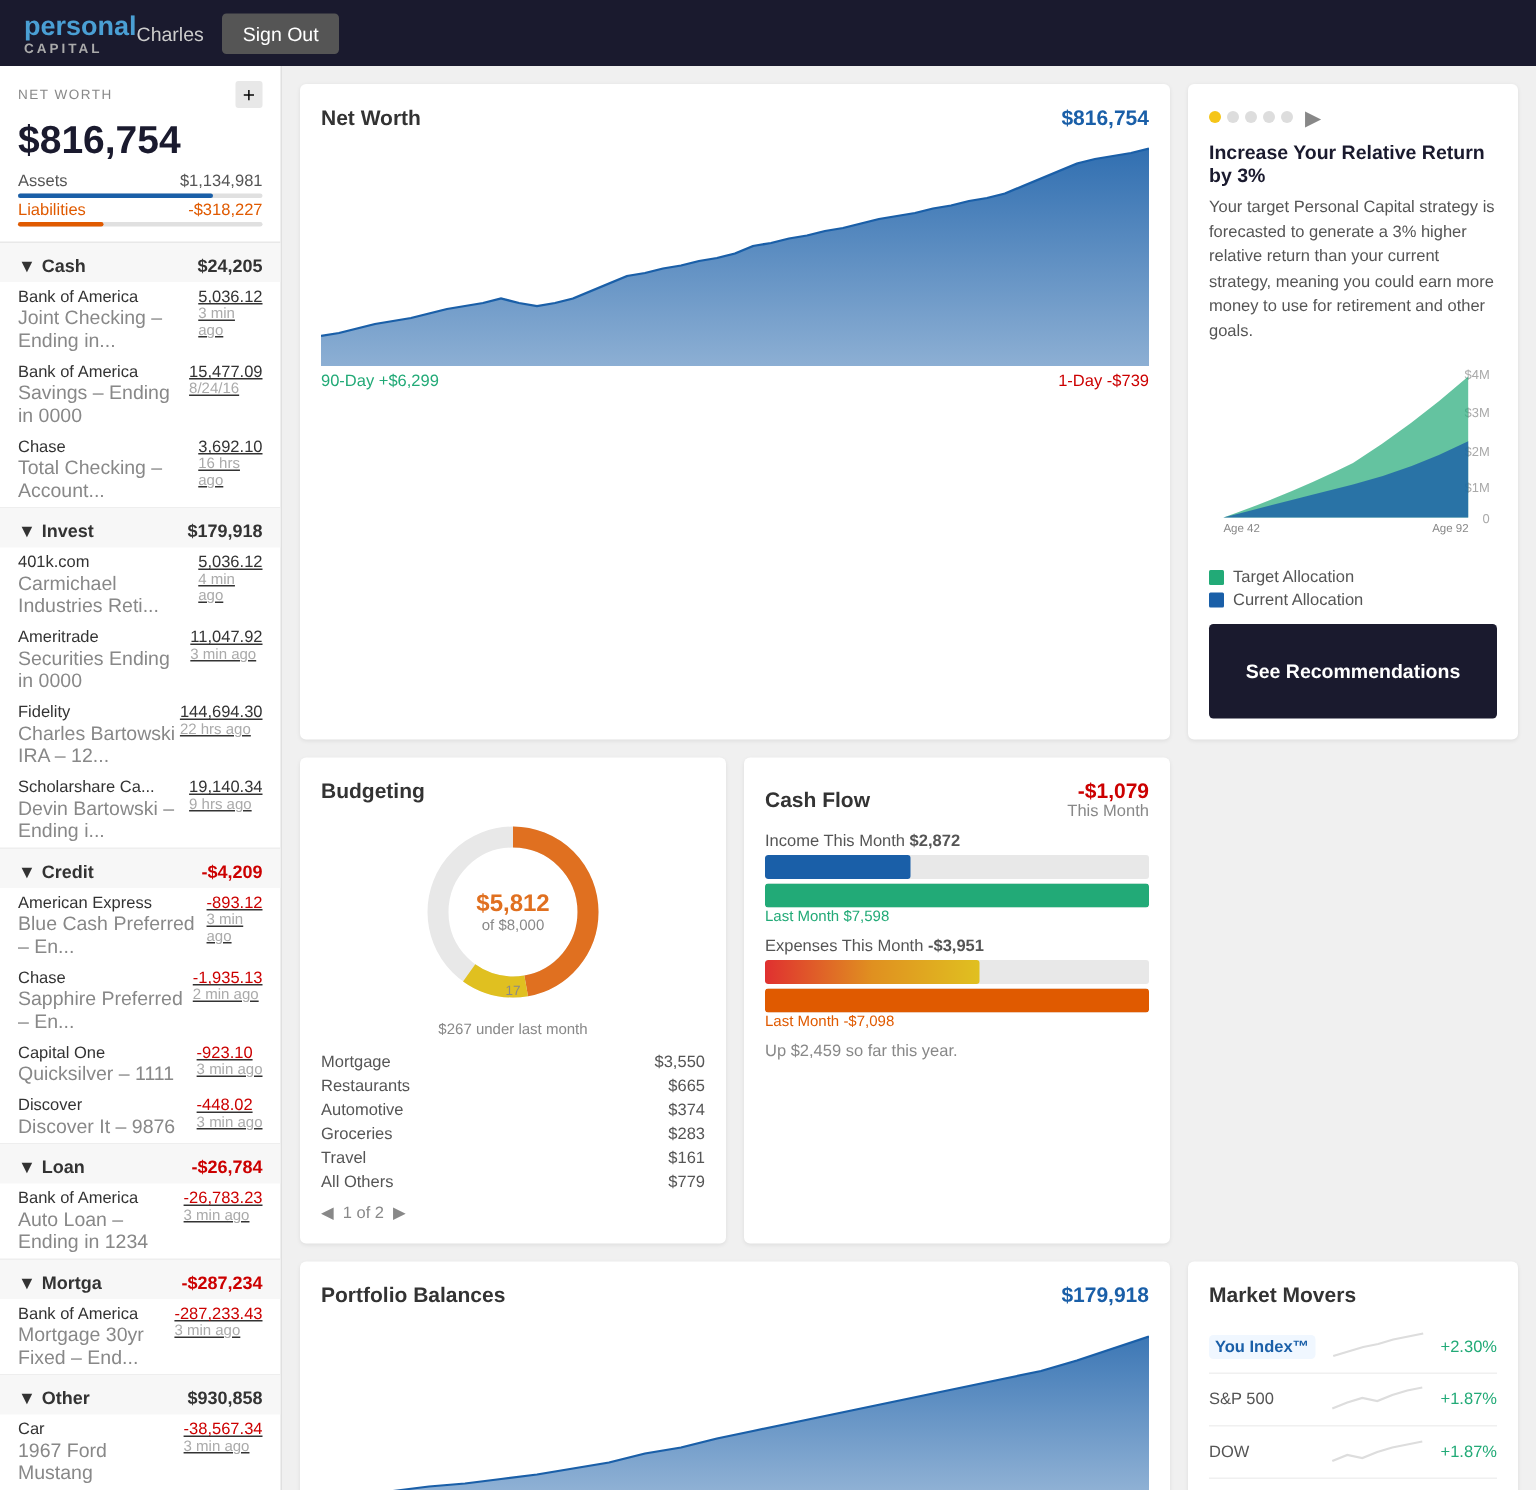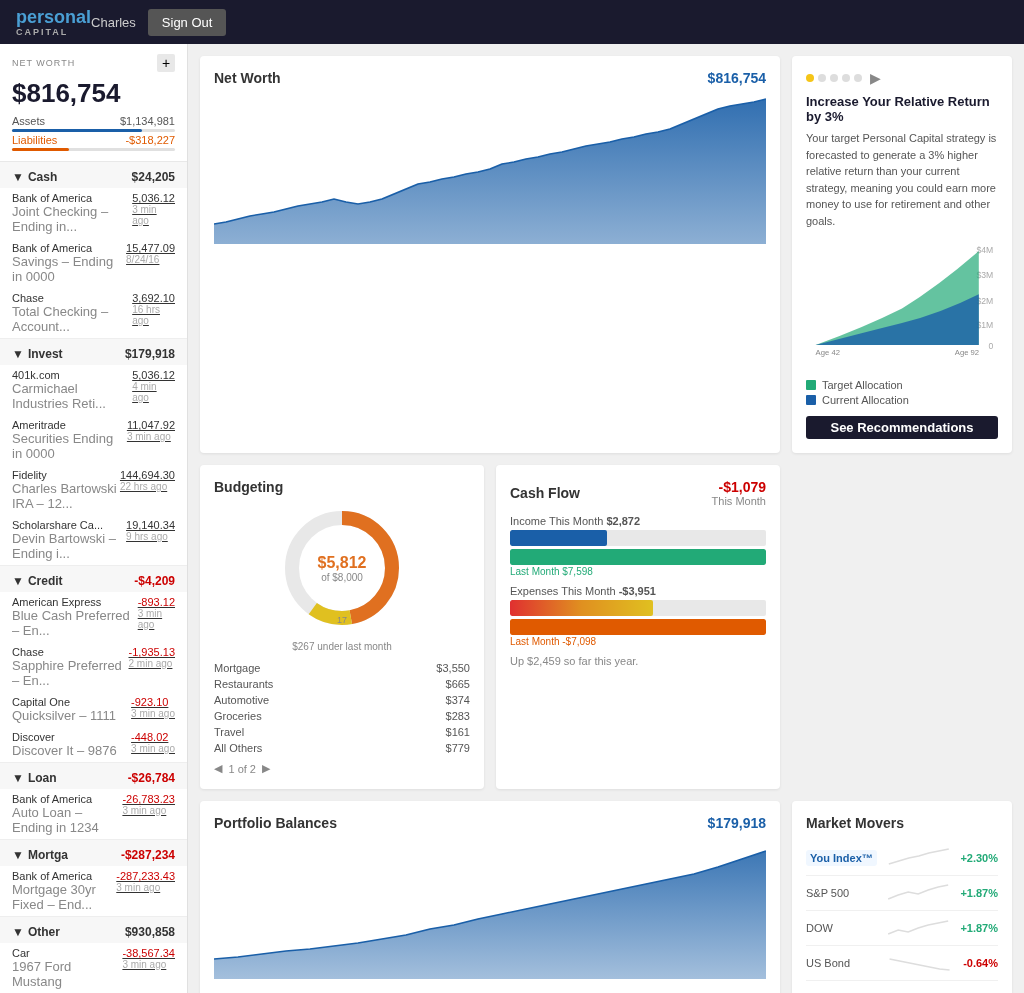--- a/index.html
+++ b/index.html
@@ -94,29 +94,29 @@
     .promo-dots { display: flex; align-items: center; gap: 4px; margin-bottom: 8px; }
     .dot { width: 8px; height: 8px; border-radius: 50%; background: #ddd; }
     .dot.active { background: #f5c518; }
     .promo-title { font-size: 13px; font-weight: 700; color: #1a1a2e; margin-bottom: 6px; }
     .promo-text { font-size: 11px; color: #555; line-height: 1.5; margin-bottom: 10px; }
     .promo-chart { height: 120px; margin-bottom: 20px; }
     .legend { display: flex; flex-direction: column; gap: 3px; margin-bottom: 10px; }
     .legend-item { display: flex; align-items: center; gap: 6px; font-size: 11px; color: #555; }
     .legend-dot-green { width: 10px; height: 10px; background: #2a7; border-radius: 1px; }
     .legend-dot-blue { width: 10px; height: 10px; background: #1a5fa8; border-radius: 1px; }
-    .rec-btn { background: #1a1a2e; color: white; border: none; width: 100%; padding: 4px; border-radius: 3px; cursor: pointer; font-size: 13px; font-weight: 600; }
+    .rec-btn { background: #1a1a2e; color: white; border: none; width: 100%; padding: 24px; border-radius: 3px; cursor: pointer; font-size: 13px; font-weight: 600; }
 
     
     .market-card { background: white; border-radius: 4px; padding: 14px; box-shadow: 0 1px 3px rgba(0,0,0,0.08); }
     .market-title { font-size: 14px; font-weight: 600; margin-bottom: 10px; }
     .market-row { display: flex; align-items: center; justify-content: space-between; padding: 5px 0; border-bottom: 1px solid #f0f0f0; }
     .market-name { font-size: 11px; color: #555; min-width: 70px; }
     .market-spark { flex: 1; height: 24px; margin: 0 8px; }
-    .market-change { font-size: 11px; font-weight: 700; }
+    .market-change { font-size: 11px; font-weight: 400; }
     .market-change.up { color: #2a7; }
     .market-change.down { color: #c00; }
     .you-index { background: #f0f7ff; border-radius: 3px; padding: 2px 4px; font-size: 11px; color: #1a5fa8; font-weight: 600; }
   </style>
 </head>
 <body>
 
 <nav class="navbar">
   <div class="nav-logo">
     <div>
@@ -363,20 +363,24 @@
           <svg width="100%" height="150" viewBox="0 0 460 150" preserveAspectRatio="none">
             <defs>
               <linearGradient id="nwGrad" x1="0" y1="0" x2="0" y2="1">
                 <stop offset="0%" stop-color="#1a5fa8" stop-opacity="0.9"></stop>
                 <stop offset="100%" stop-color="#1a5fa8" stop-opacity="0.5"></stop>
               </linearGradient>
             </defs>
             <path d="M0,130 L10,128 L20,125 L30,122 L40,120 L50,118 L60,115 L70,112 L80,110 L90,108 L100,105 L110,108 L120,110 L130,108 L140,105 L150,100 L160,95 L170,90 L180,88 L190,85 L200,83 L210,80 L220,78 L230,75 L240,70 L250,68 L260,65 L270,63 L280,60 L290,58 L300,55 L310,52 L320,50 L330,48 L340,45 L350,43 L360,40 L370,38 L380,35 L390,30 L400,25 L410,20 L420,15 L430,12 L440,10 L450,8 L460,5 L460,150 L0,150 Z" fill="url(#nwGrad)"></path>
             <path d="M0,130 L10,128 L20,125 L30,122 L40,120 L50,118 L60,115 L70,112 L80,110 L90,108 L100,105 L110,108 L120,110 L130,108 L140,105 L150,100 L160,95 L170,90 L180,88 L190,85 L200,83 L210,80 L220,78 L230,75 L240,70 L250,68 L260,65 L270,63 L280,60 L290,58 L300,55 L310,52 L320,50 L330,48 L340,45 L350,43 L360,40 L370,38 L380,35 L390,30 L400,25 L410,20 L420,15 L430,12 L440,10 L450,8 L460,5" fill="none" stroke="#1a5fa8" stroke-width="1.5"></path>
           </svg>
+        </div>
+        <div class="chart-footer">
+          <span class="chart-up">90-Day +$6,299</span>
+          <span class="chart-down">1-Day -$739</span>
         </div>
       </div>
 
       <div class="promo-card">
         <div class="promo-dots">
           <span class="dot active"></span>
           <span class="dot"></span>
           <span class="dot"></span>
           <span class="dot"></span>
           <span class="dot"></span>

